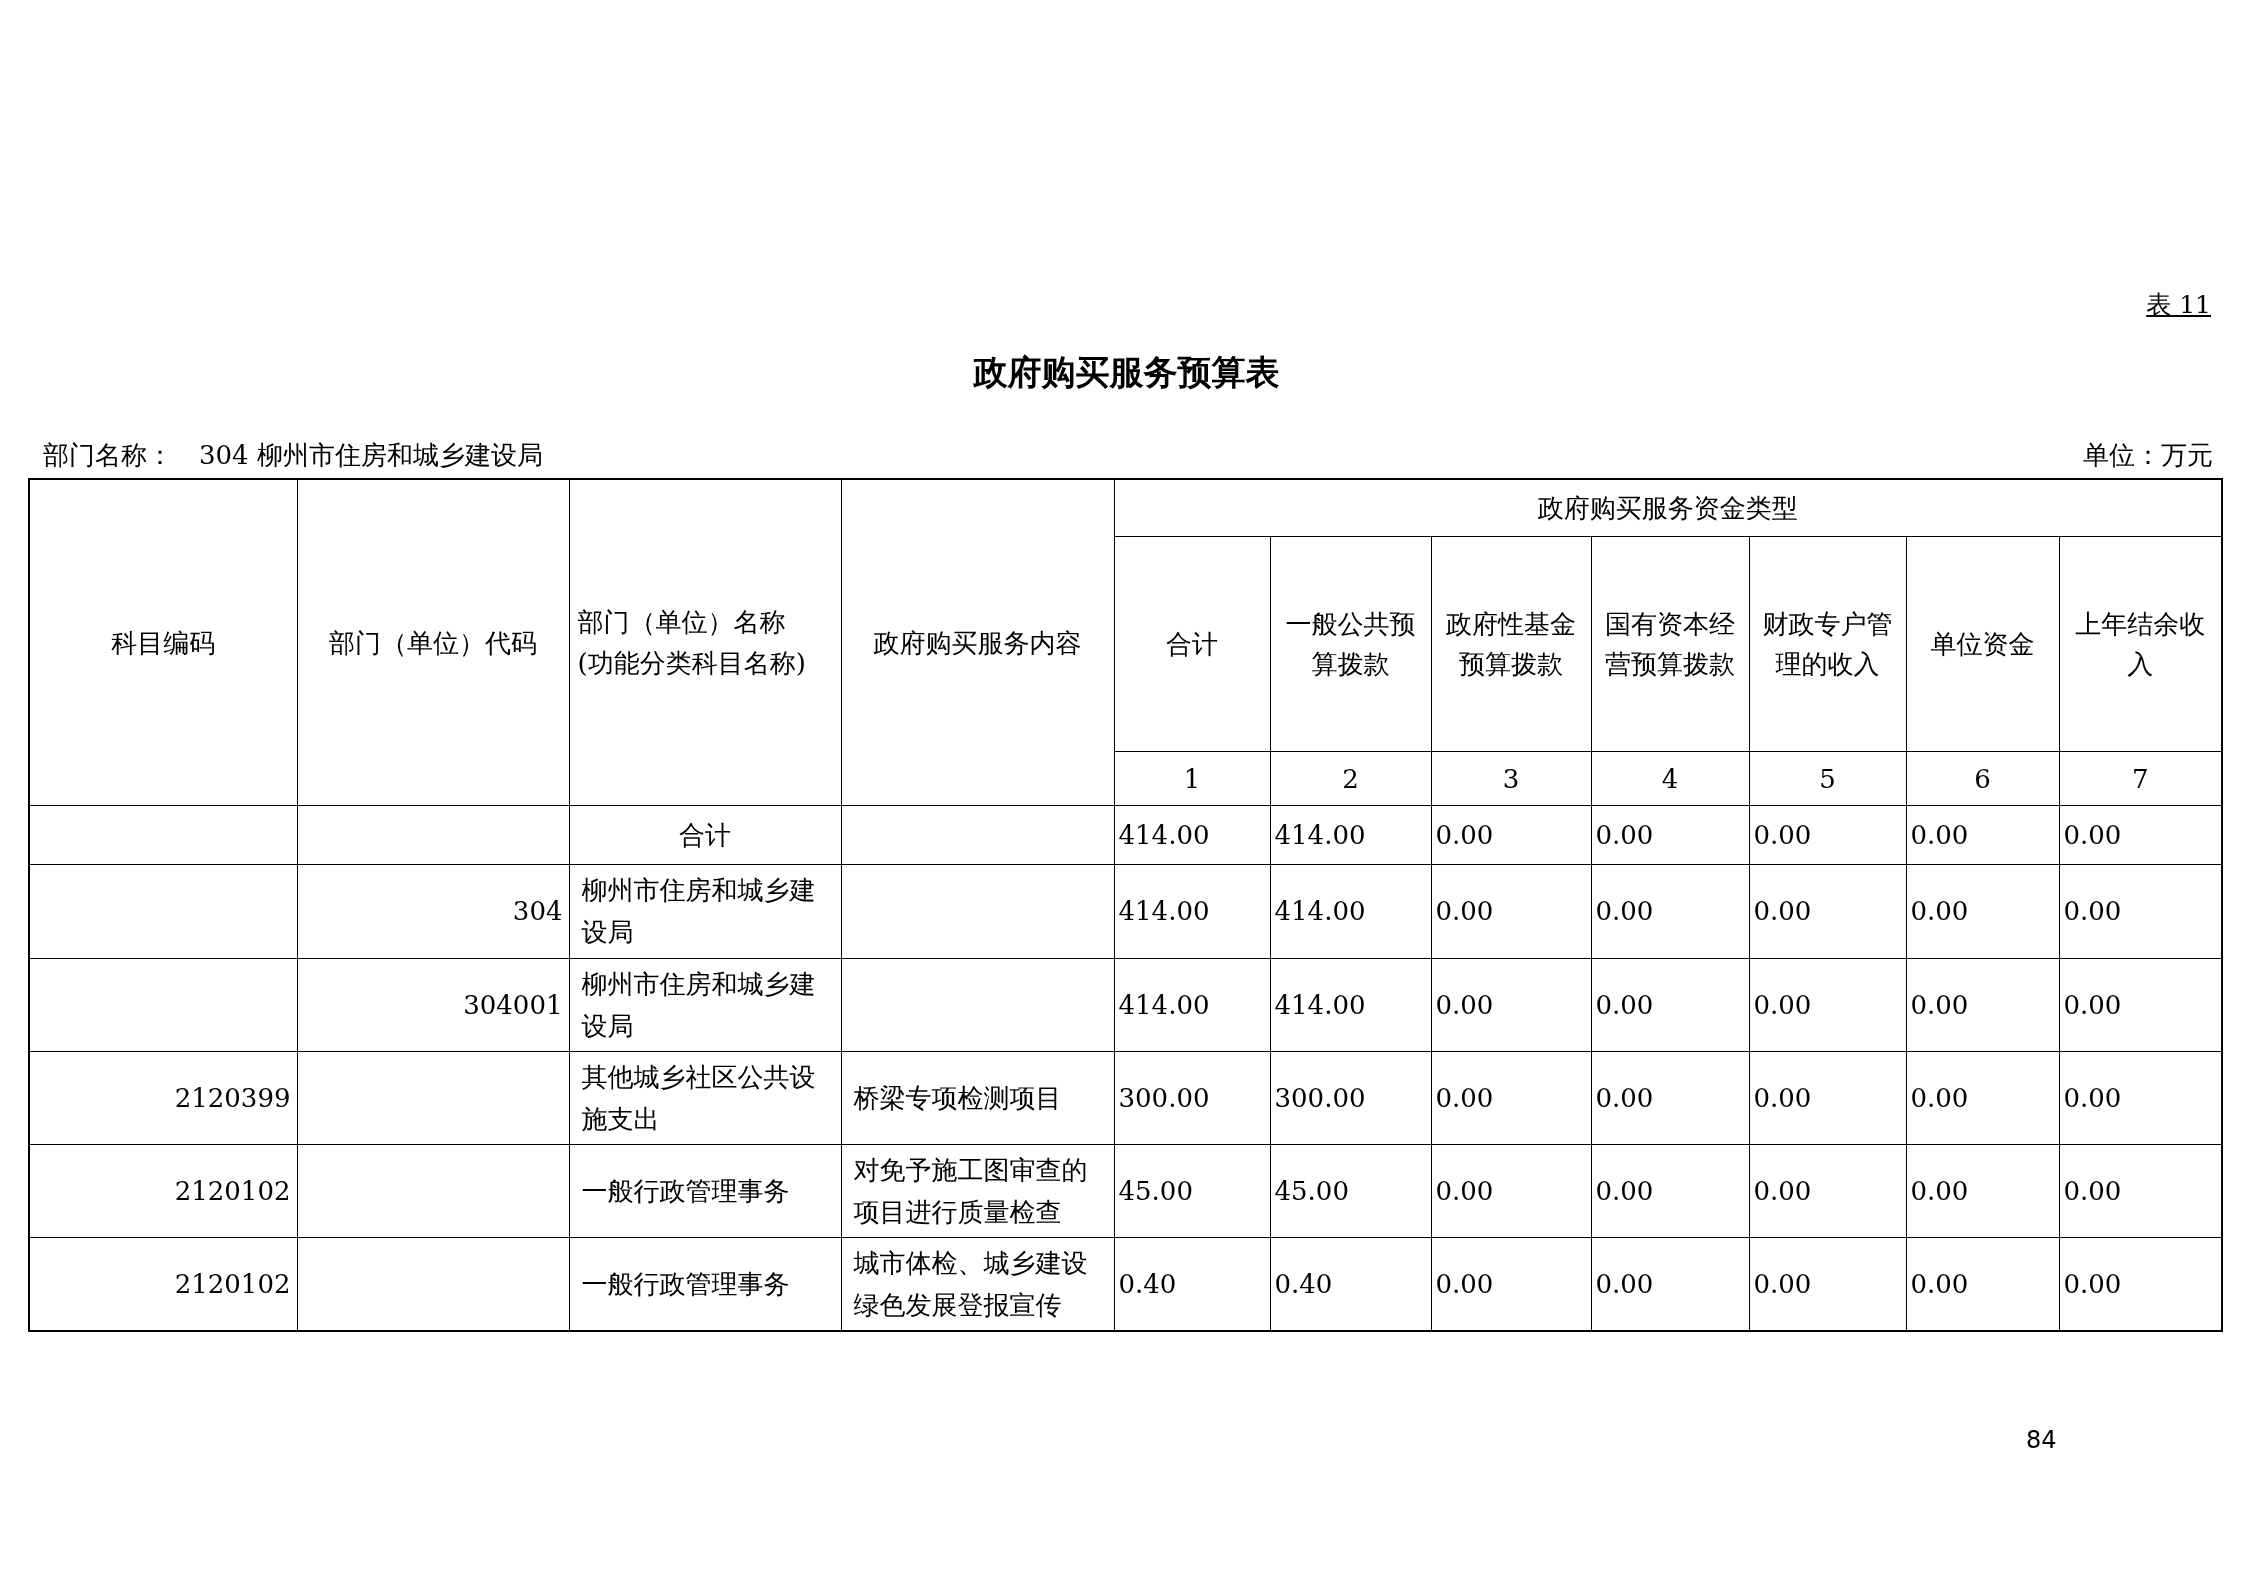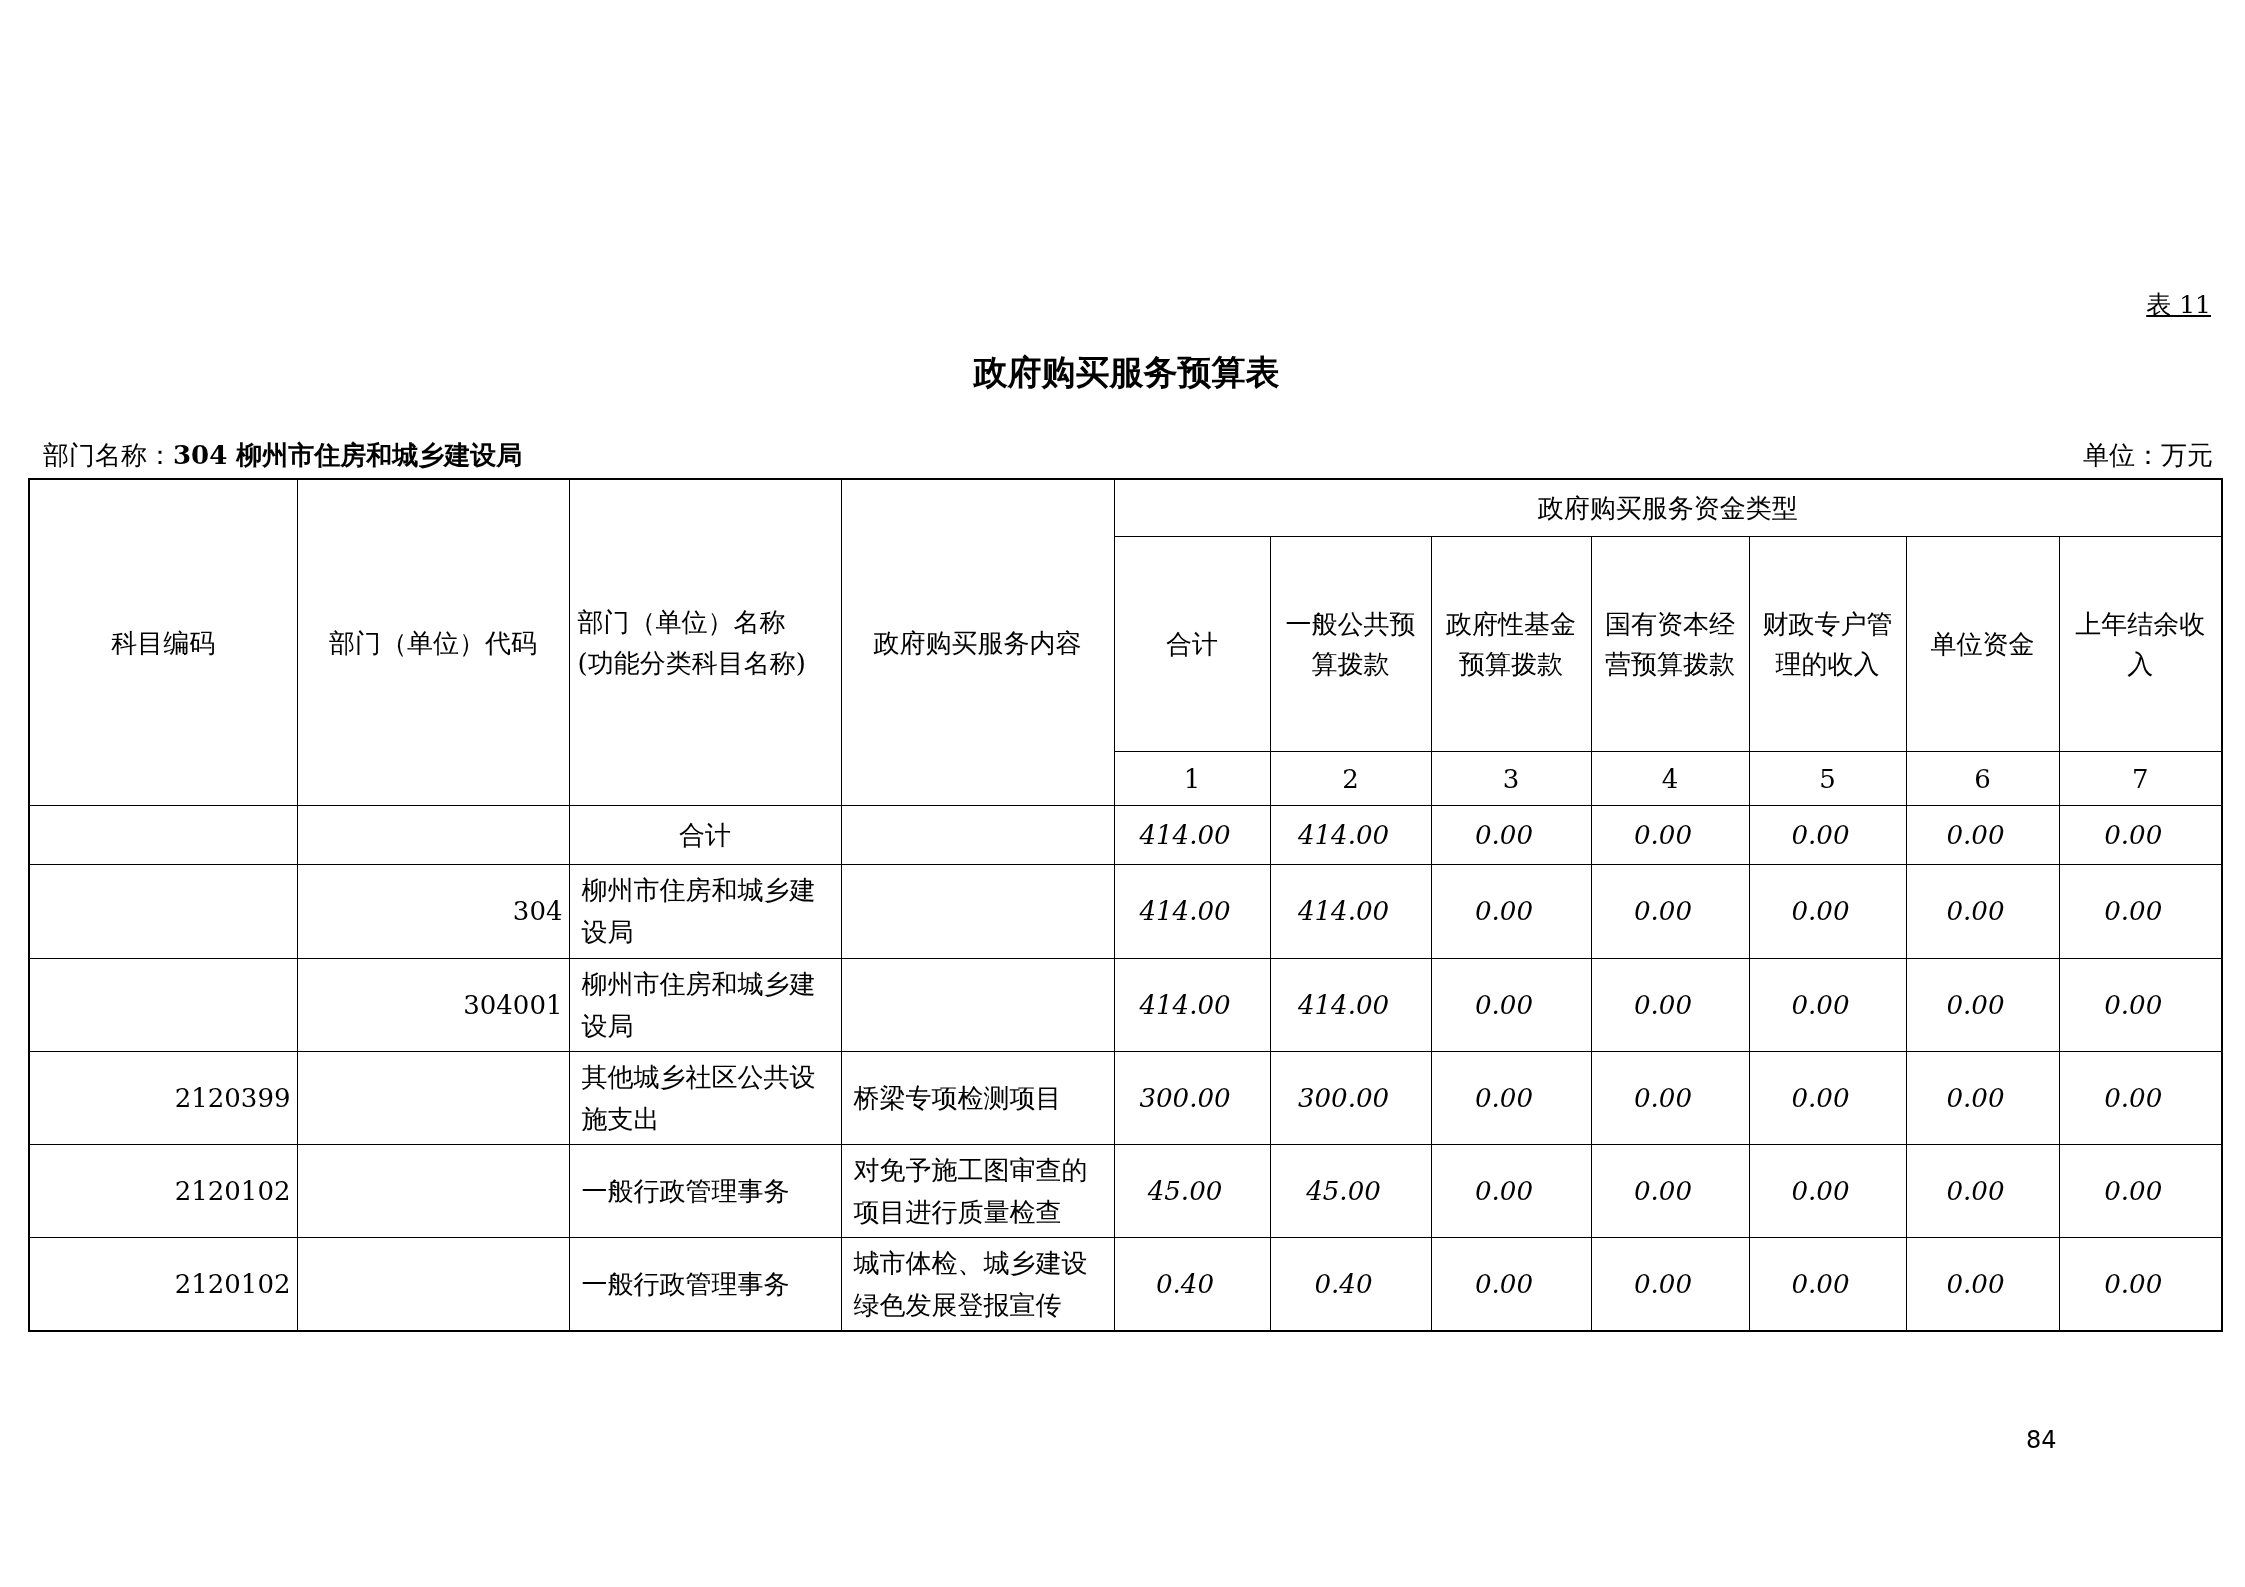--- a/index.html
+++ b/index.html
@@ -13,21 +13,21 @@
   }
   .doc-title{
     position:absolute;top:350px;left:4px;width:100%;text-align:center;
     font-size:34px;font-weight:bold;
   }
   .meta-line{
     position:absolute;top:438px;left:43px;right:32px;
     display:flex;justify-content:space-between;align-items:flex-end;
     font-size:26px;
   }
-  .meta-left .dept-value{font-weight:bold;}
+  .meta-left .dept-value{margin-left:26px;}
   table.budget{
     position:absolute;left:28px;top:478px;width:2193px;
     border-collapse:collapse;table-layout:fixed;
     border:2px solid #000;
     font-size:26px;
   }
   table.budget th,table.budget td{
     border:1px solid #000;font-weight:normal;vertical-align:middle;
     overflow:hidden;
   }
@@ -36,21 +36,21 @@
   tr.r-nums{height:54px;}
   tbody tr{height:84px;}
   tbody tr.total-row{height:59px;}
   th.hc{text-align:center;padding:8px 8px;line-height:1.55;}
   th.left-hdr{border-bottom:2px solid #000;}
   th.num-cell{border-bottom:2px solid #000;text-align:center;}
   .hdr-line{display:block;text-align:left;line-height:1.55;}
   td.code{text-align:right;padding:0 6px 0 12px;}
   td.txt{text-align:left;padding:4px 10px 4px 12px;line-height:1.62;}
   td.txt.center{text-align:center;padding:0 6px;}
-  td.val{text-align:center;padding:0 18px 0 4px;font-style:italic;}
+  td.val{text-align:left;padding:0 18px 0 4px;}
   .page-number{
     position:absolute;left:2026px;top:1426px;
     font-family:"DejaVu Sans","Liberation Sans",sans-serif;
     font-size:24px;
   }
 </style>
 </head>
 <body>
 
 <div class="table-tag">表 11</div>

